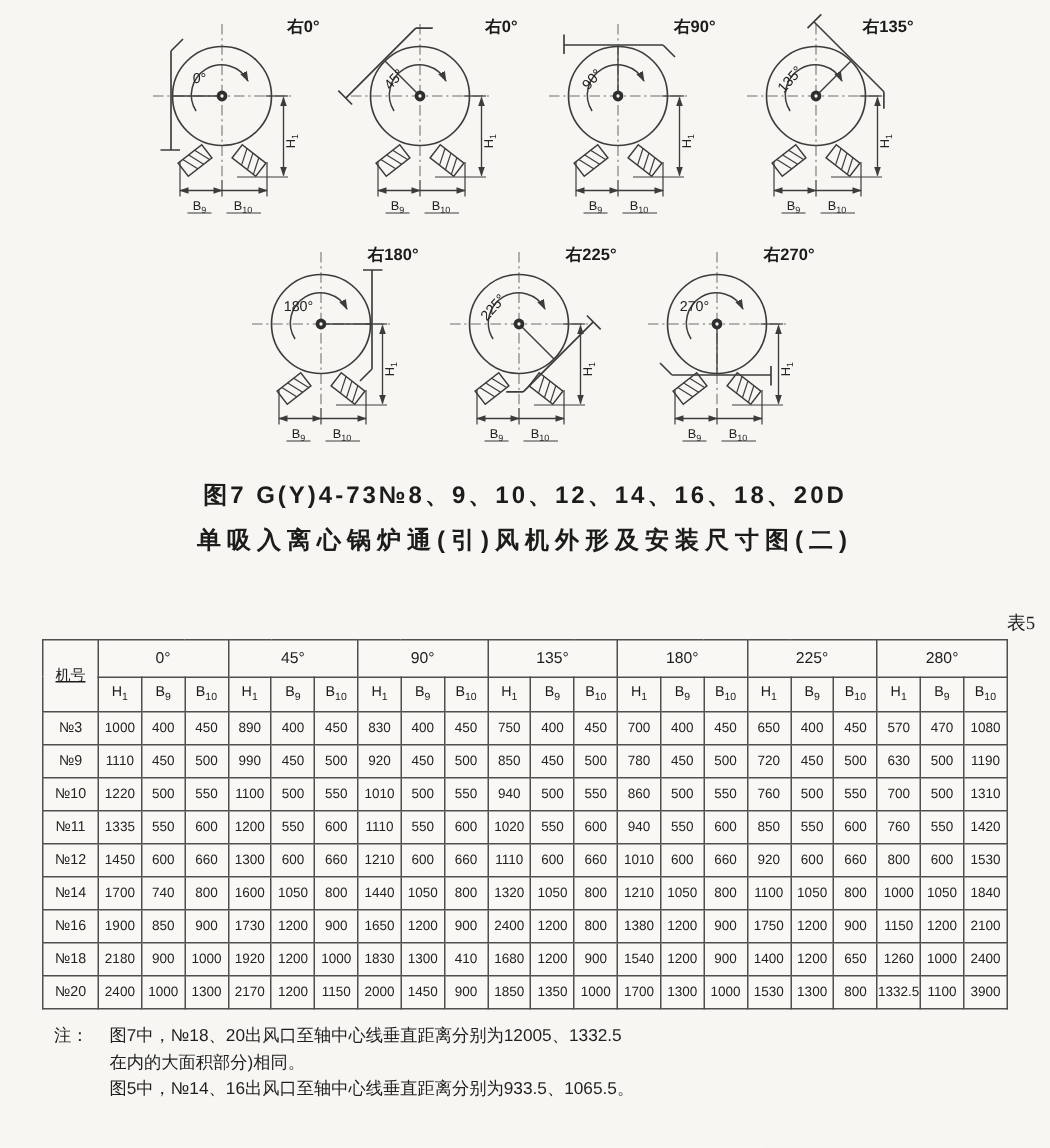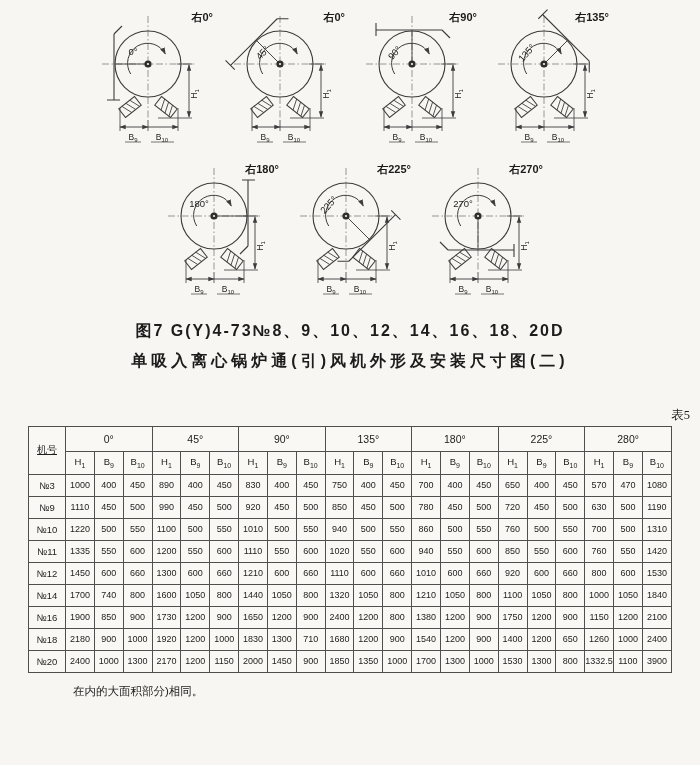--- a/index.html
+++ b/index.html
@@ -561,21 +561,21 @@
         <tr>
           <td class="model">№18</td>
           <td>2180</td>
           <td>900</td>
           <td>1000</td>
           <td>1920</td>
           <td>1200</td>
           <td>1000</td>
           <td>1830</td>
           <td>1300</td>
-          <td>710</td>
+          <td>410</td>
           <td>1680</td>
           <td>1200</td>
           <td>900</td>
           <td>1540</td>
           <td>1200</td>
           <td>900</td>
           <td>1400</td>
           <td>1200</td>
           <td>650</td>
           <td>1260</td>
@@ -603,16 +603,18 @@
           <td>1300</td>
           <td>800</td>
           <td>1332.5</td>
           <td>1100</td>
           <td>3900</td>
         </tr>
       </tbody>
     </table>
 
   <div class="notes">
+    <div class="note-row"><span class="note-prefix">注：</span><span>图7中，№18、20出风口至轴中心线垂直距离分别为12005、1332.5</span></div>
     <div class="note-row note-indent">在内的大面积部分)相同。</div>
+    <div class="note-row note-indent">图5中，№14、16出风口至轴中心线垂直距离分别为933.5、1065.5。</div>
   </div>
 
 </div>
 
 </body></html>

